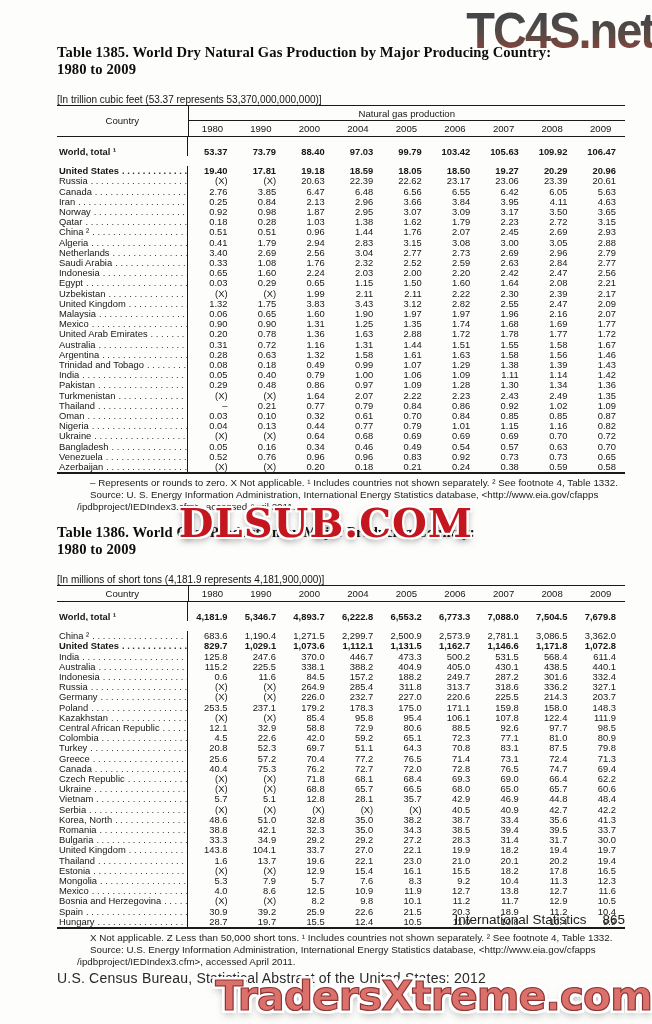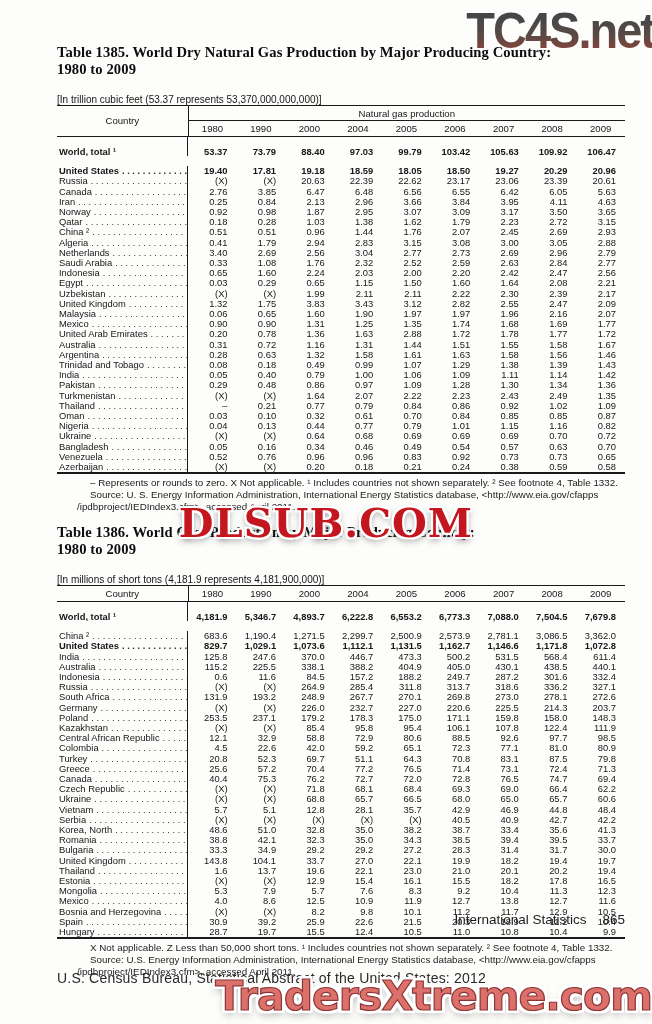--- a/index.html
+++ b/index.html
@@ -672,35 +672,20 @@
             <td class="num">264.9</td>
             <td class="num">285.4</td>
             <td class="num">311.8</td>
             <td class="num">313.7</td>
             <td class="num">318.6</td>
             <td class="num">336.2</td>
             <td class="num">327.1</td>
           </tr>
           <tr>
             <td class="country">
-              <span class="lbl">South Africa</span>
-              <span class="dots"></span>
-            </td>
-            <td class="num">131.9</td>
-            <td class="num">193.2</td>
-            <td class="num">248.9</td>
-            <td class="num">267.7</td>
-            <td class="num">270.1</td>
-            <td class="num">269.8</td>
-            <td class="num">273.0</td>
-            <td class="num">278.1</td>
-            <td class="num">272.6</td>
-          </tr>
-          <tr>
-            <td class="country">
               <span class="lbl">Germany</span>
               <span class="dots"></span>
             </td>
             <td class="num">(X)</td>
             <td class="num">(X)</td>
             <td class="num">226.0</td>
             <td class="num">232.7</td>
             <td class="num">227.0</td>
             <td class="num">220.6</td>
             <td class="num">225.5</td>

